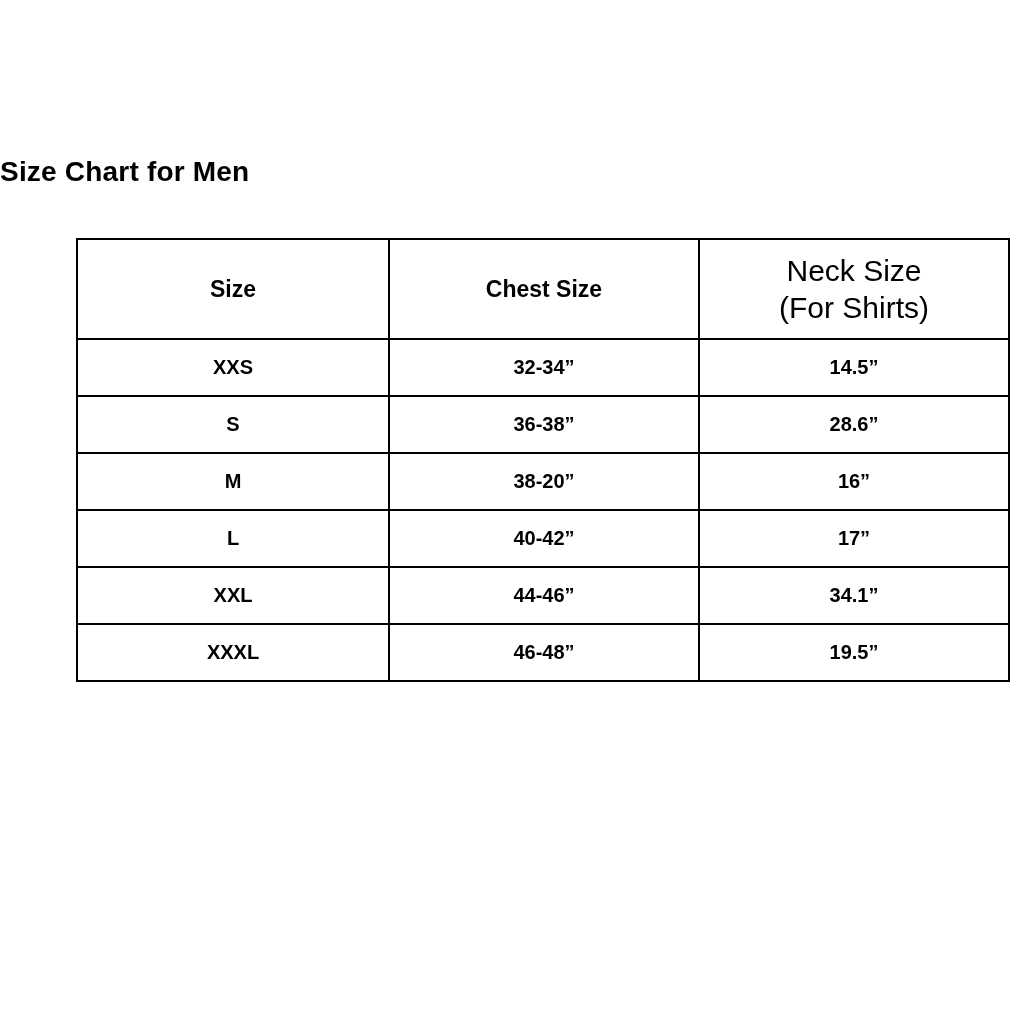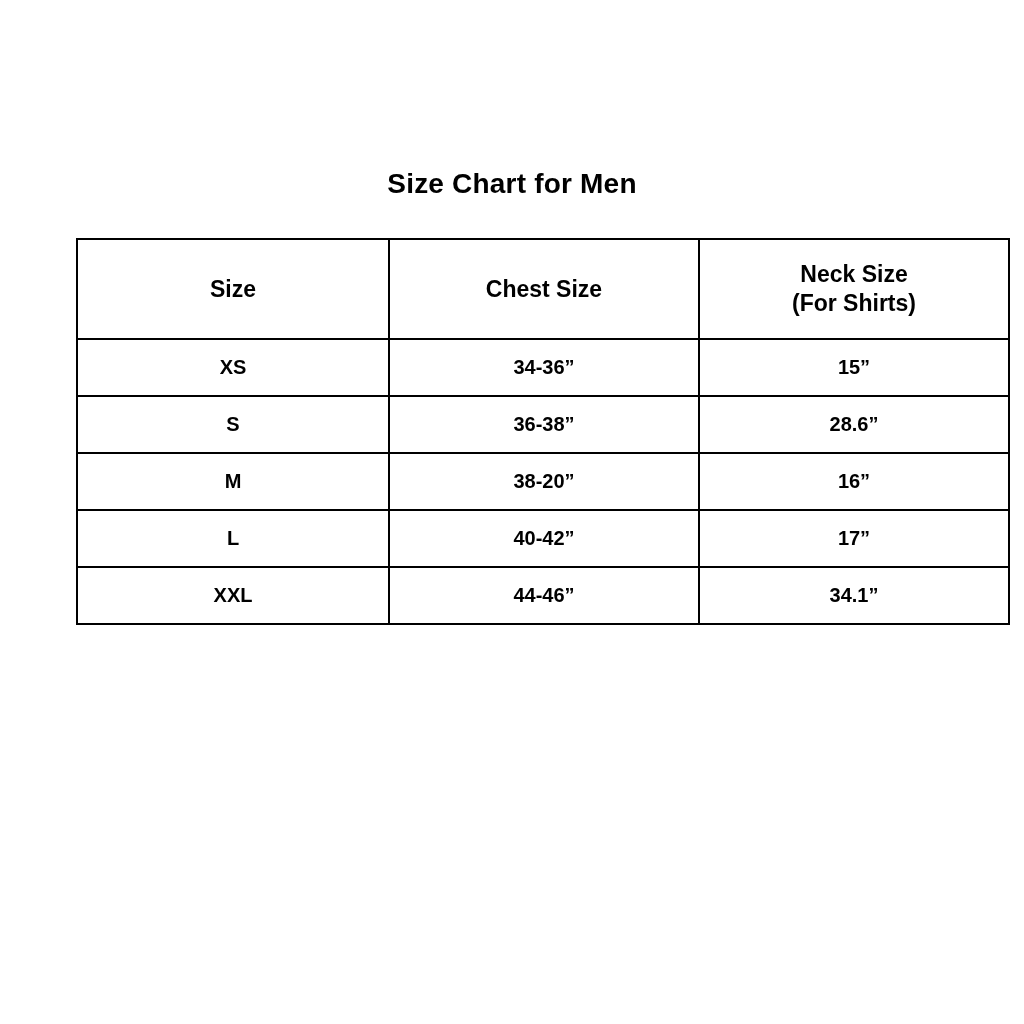--- a/index.html
+++ b/index.html
@@ -15,24 +15,23 @@
     overflow: hidden;
   }
   .page {
     position: relative;
     width: 1024px;
     height: 1024px;
     box-sizing: border-box;
   }
   .title {
     position: absolute;
-    top: 168px;
+    top: 156px;
     left: 0;
     width: 1024px;
-    text-align: center;
     font-size: 28px;
     font-weight: bold;
     letter-spacing: 0.2px;
   }
   .table-wrap {
     position: absolute;
     top: 238px;
     left: 52px;
     width: 920px;
   }
@@ -58,22 +57,22 @@
   table.size-table td {
     font-size: 20px;
     height: 53px;
     vertical-align: middle;
   }
   .col-size { width: 308px; }
   .col-chest { width: 306px; }
   .col-neck { width: 306px; }
   .sub-line {
     display: block;
-    font-size: 23px;
-    font-weight: bold;
+    font-size: 30px;
+    font-weight: normal;
   }
 </style>
 </head>
 <body>
 
 <div class="page">
 
   <div class="title">Size Chart for Men</div>
 
   <div class="table-wrap">
@@ -87,23 +86,23 @@
             <span>Chest Size</span>
           </th>
           <th class="col-neck">
             <span class="sub-line">Neck Size</span>
             <span class="sub-line">(For Shirts)</span>
           </th>
         </tr>
       </thead>
       <tbody>
         <tr>
-          <td>XS</td>
-          <td>34-36”</td>
-          <td>15”</td>
+          <td>XXS</td>
+          <td>32-34”</td>
+          <td>14.5”</td>
         </tr>
         <tr>
           <td>S</td>
           <td>36-38”</td>
           <td>28.6”</td>
         </tr>
         <tr>
           <td>M</td>
           <td>38-20”</td>
           <td>16”</td>
@@ -111,17 +110,22 @@
         <tr>
           <td>L</td>
           <td>40-42”</td>
           <td>17”</td>
         </tr>
         <tr>
           <td>XXL</td>
           <td>44-46”</td>
           <td>34.1”</td>
         </tr>
+        <tr>
+          <td>XXXL</td>
+          <td>46-48”</td>
+          <td>19.5”</td>
+        </tr>
       </tbody>
     </table>
   </div>
 
 </div>
 
 </body></html>

